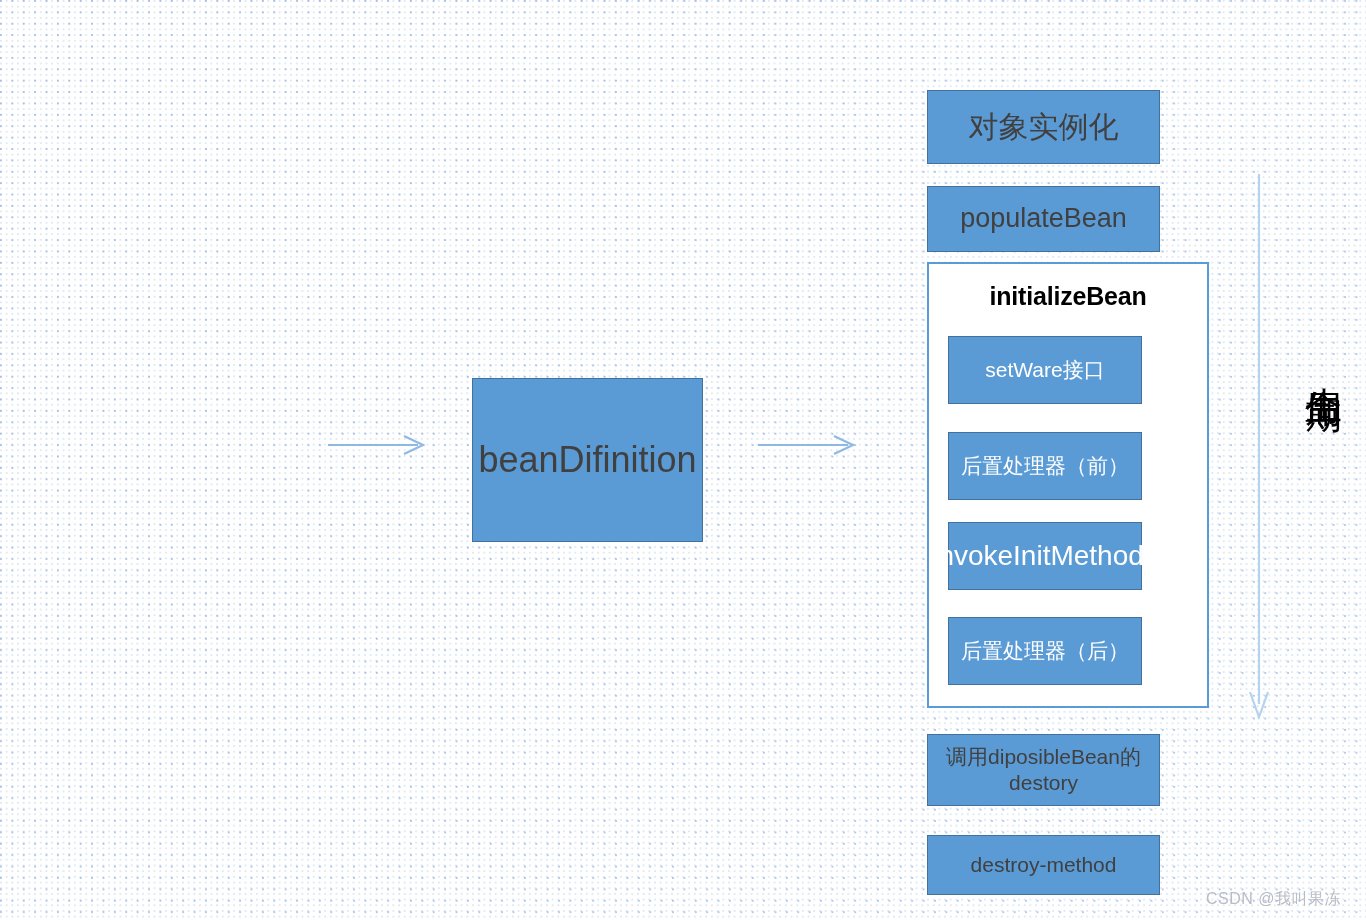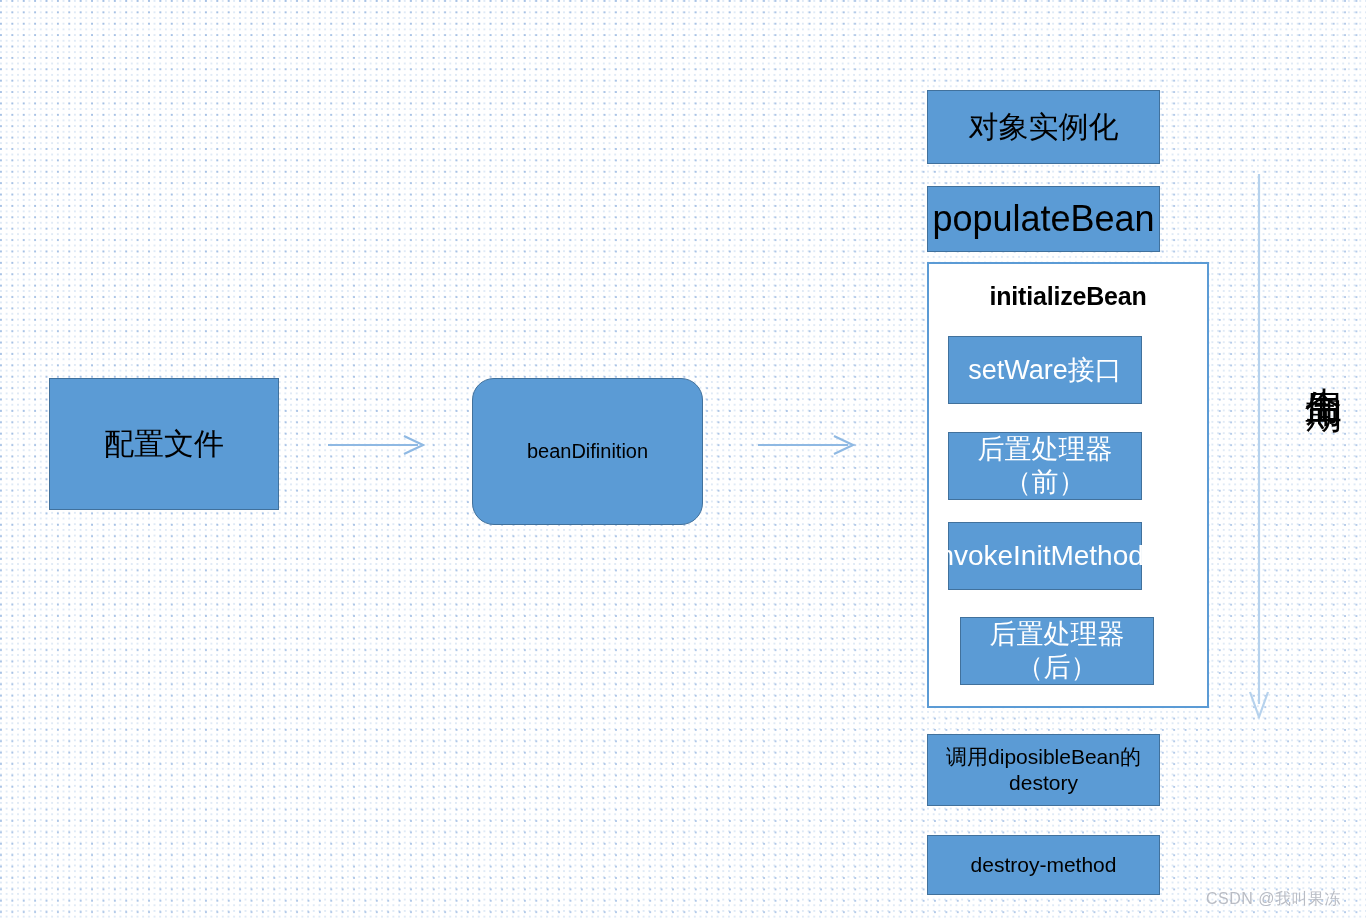--- a/index.html
+++ b/index.html
@@ -29,42 +29,42 @@
     background-position: 0 0, 0 0;
   }
 
   .node {
     position: absolute;
     box-sizing: border-box;
     display: flex;
     align-items: center;
     justify-content: center;
     text-align: center;
-    color: #000000;
+    color: #404040;
     background: #5B9BD5;
     border: 1px solid #41719C;
     line-height: 1.18;
     user-select: none;
   }
 
   .node.plain {
     background: #ffffff;
     color: #000000;
     border: 2px solid #5B9BD5;
     align-items: flex-start;
     justify-content: center;
   }
 
   
   #node-config     { left: 49px;  top: 378px; width: 230px; height: 132px; font-size: 30px; }
-  #node-beandef    { left: 472px; top: 378px; width: 231px; height: 147px; font-size: 20px; border-radius: 22px; }
+  #node-beandef    { left: 472px; top: 378px; width: 231px; height: 164px; font-size: 36px; }
 
   
   #node-instantiate{ left: 927px; top: 90px;  width: 233px; height: 74px;  font-size: 30px; }
-  #node-populate   { left: 927px; top: 186px; width: 233px; height: 66px;  font-size: 36px; }
+  #node-populate   { left: 927px; top: 186px; width: 233px; height: 66px;  font-size: 27px; }
 
   #node-initbean {
     left: 927px; top: 262px; width: 282px; height: 446px;
   }
   #node-initbean .title {
     width: 100%;
     text-align: center;
     font-size: 25px;
     font-weight: bold;
     color: #000000;
@@ -77,27 +77,27 @@
     left: 19px;
     width: 194px;
     box-sizing: border-box;
     background: #5B9BD5;
     border: 1px solid #41719C;
     color: #ffffff;
     display: flex;
     align-items: center;
     justify-content: center;
     text-align: center;
-    font-size: 27px;
+    font-size: 21px;
     line-height: 1.22;
   }
   #inner-setware   { top: 72px;  height: 68px; }
   #inner-post-pre  { top: 168px; height: 68px; }
   #inner-invoke    { top: 258px; height: 68px; font-size: 28px; }
-  #inner-post-post { top: 353px; height: 68px; margin-left: 12px; }
+  #inner-post-post { top: 353px; height: 68px; }
 
   #node-disposable { left: 927px; top: 734px; width: 233px; height: 72px; font-size: 21px; line-height: 1.25; padding: 2px 6px;}
   #node-destroy    { left: 927px; top: 835px; width: 233px; height: 60px; font-size: 21px; }
 
   
   .h-arrow {
     position: absolute;
     height: 24px;
   }
   #arrow-1 { left: 326px; top: 433px; width: 100px; }
@@ -135,21 +135,20 @@
     color: #b9bcc4;
     letter-spacing: 0.5px;
     user-select: none;
   }
 </style>
 </head>
 <body>
 
 <div id="canvas">
 
-  <div class="node" id="node-config">配置文件</div>
 
   <svg class="h-arrow" id="arrow-1" viewBox="0 0 100 24" preserveAspectRatio="none">
     <line x1="2" y1="12" x2="92" y2="12" stroke="#8FB9E3" stroke-width="2.2"></line>
     <path d="M 78 3 L 97 12 L 78 21" fill="none" stroke="#8FB9E3" stroke-width="2.2"></path>
   </svg>
 
   <div class="node" id="node-beandef">beanDifinition</div>
 
   <svg class="h-arrow" id="arrow-2" viewBox="0 0 100 24" preserveAspectRatio="none">
     <line x1="2" y1="12" x2="92" y2="12" stroke="#8FB9E3" stroke-width="2.2"></line>

